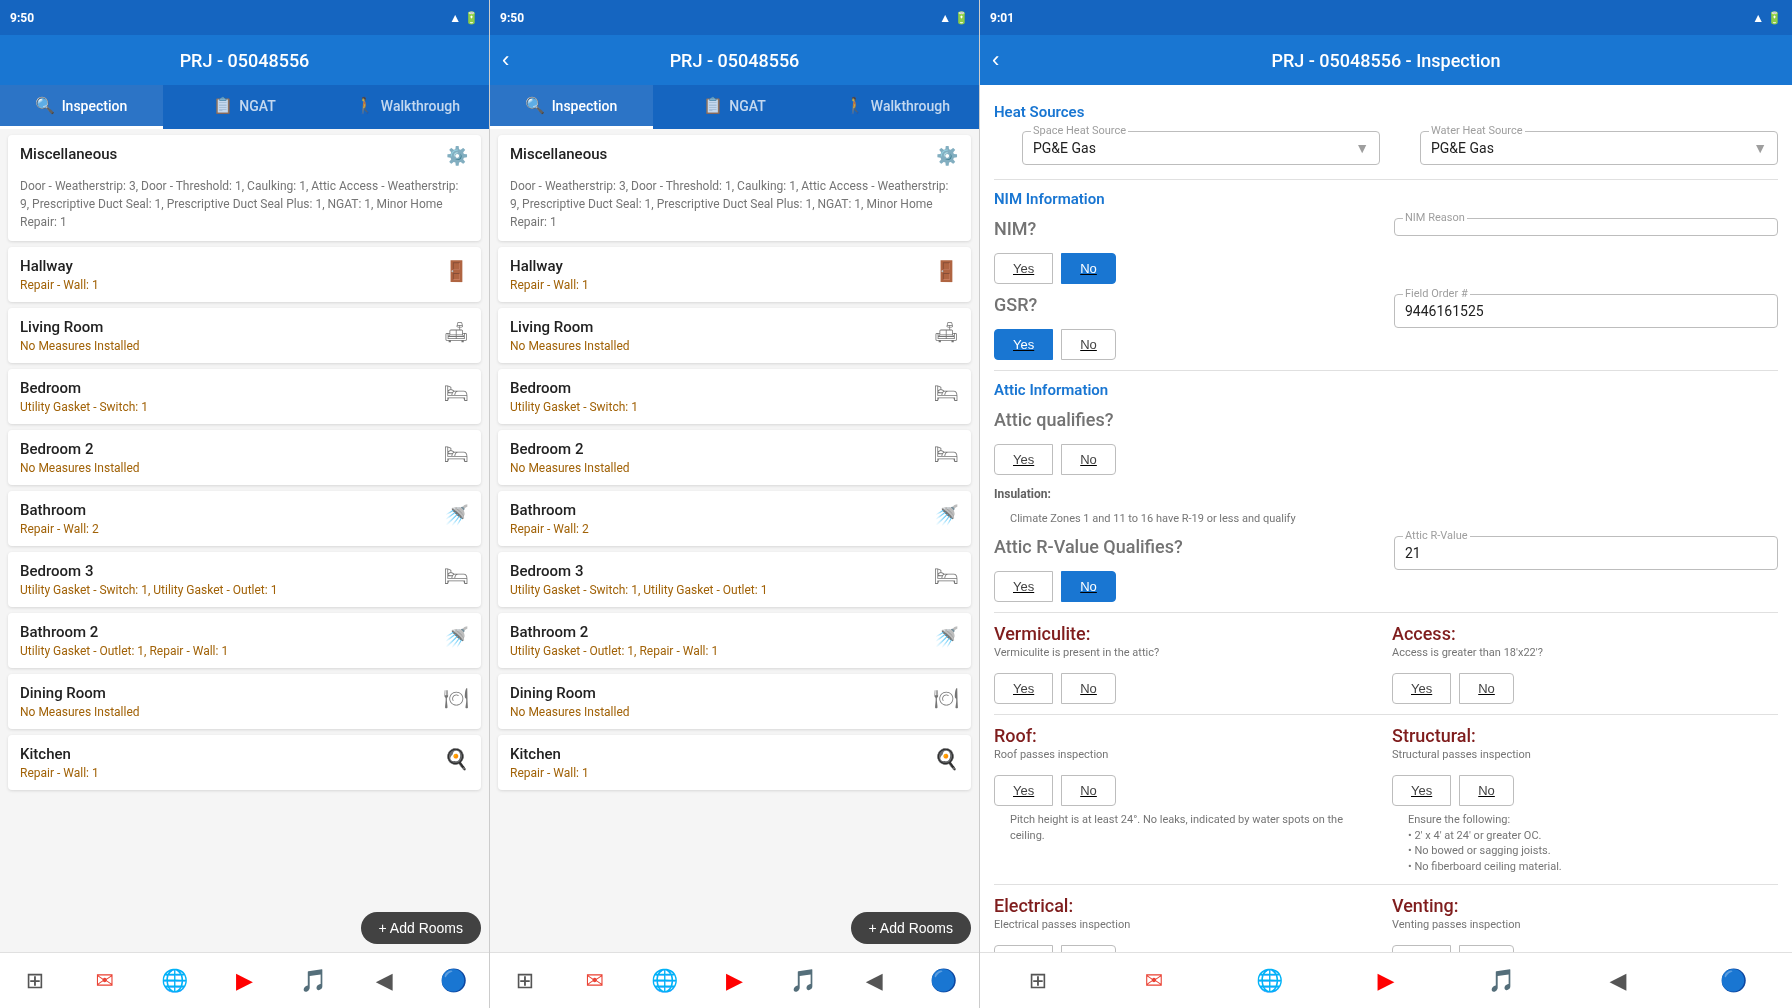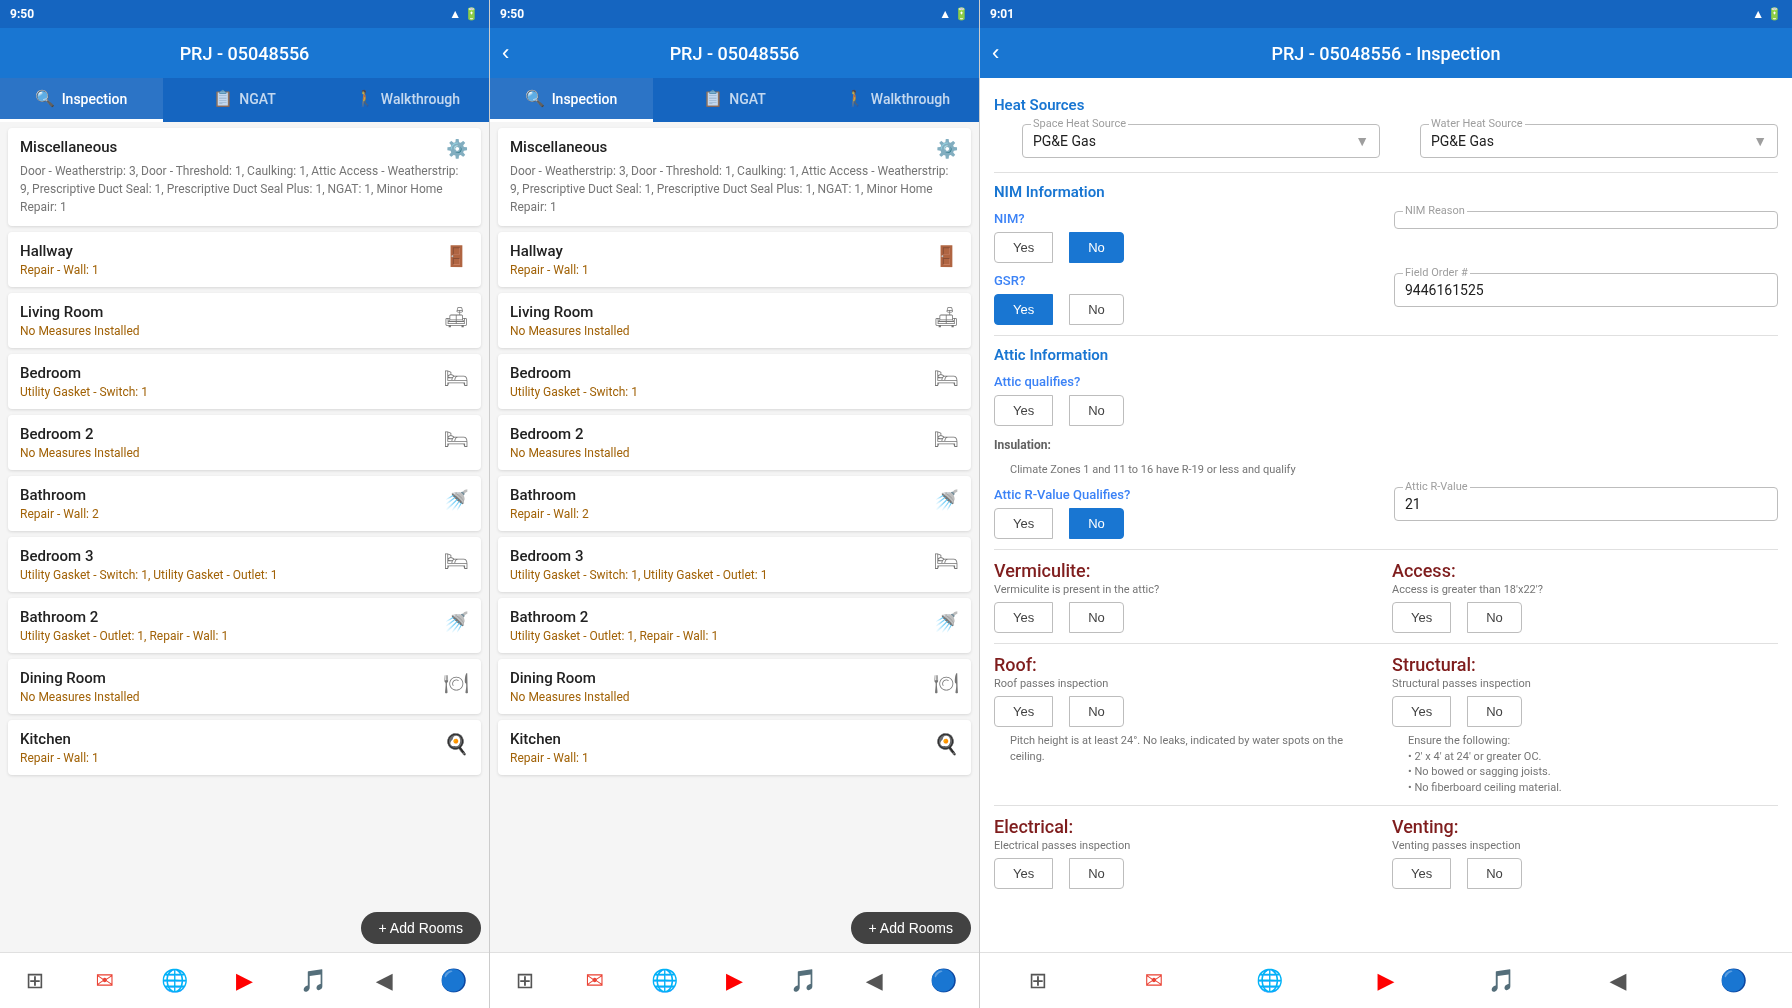--- a/index.html
+++ b/index.html
@@ -22,21 +22,21 @@
       overflow: hidden;
     }
     .panel-left { width: 490px; border-right: 1px solid #ccc; }
     .panel-mid { width: 490px; border-right: 1px solid #ccc; }
     .panel-right { flex: 1; }
 
     
     .status-bar {
       background: #1565C0;
       color: #fff;
-      height: 28px;
+      height: 35px;
       display: flex;
       align-items: center;
       justify-content: space-between;
       padding: 0 10px;
       font-size: 12px;
       flex-shrink: 0;
     }
     .status-bar .time { font-weight: bold; }
     .status-bar .icons { display: flex; gap: 4px; align-items: center; }
 
@@ -191,22 +191,23 @@
     .form-group {
       flex: 1;
       display: flex;
       flex-direction: column;
       padding-left: 28px;
     }
 
     
     .toggle-group {
       display: flex;
-      gap: 16px;
-      margin-top: 6px;
+      gap: 8px;
+      margin-top: 14px;
+      text-decoration: underline;
     }
     .toggle-btn {
       border: 1px solid #bdbdbd;
       background: #fff;
       padding: 7px 18px;
       font-size: 13px;
       cursor: pointer;
       color: #424242;
     }
     .toggle-btn:first-child { border-radius: 4px 0 0 4px; }
@@ -222,21 +223,21 @@
       border-color: #1976D2;
     }
 
     .nim-row {
       display: flex;
       align-items: flex-start;
       gap: 16px;
       margin-bottom: 10px;
     }
     .nim-col { flex: 1; }
-    .nim-label { font-size: 13px; color: #3b82f6; font-weight: 500; margin-bottom: 4px; }
+    .nim-label { font-size: 18px; color: #737373; font-weight: 500; margin-bottom: 4px; }
 
     .info-text { font-size: 12px; color: #616161; margin-bottom: 6px; }
     .info-text-small { font-size: 11px; color: #757575; margin-top: 4px; line-height: 1.4; margin-left: 16px; }
 
     .two-col-section {
       display: grid;
       grid-template-columns: 1fr 1fr;
       gap: 12px;
       margin-bottom: 10px;
     }
@@ -282,21 +283,21 @@
     .misc-header {
       display: flex;
       justify-content: space-between;
       align-items: flex-start;
     }
     .misc-name {
       font-size: 15px;
       font-weight: 500;
       color: #212121;
     }
-    .misc-detail { font-size: 12px; color: #757575; margin-top: 3px; line-height: 1.5; }
+    .misc-detail { font-size: 12px; color: #757575; margin-top: 11px; line-height: 1.5; }
   </style>
 </head>
 <body>
 
 <div class="panel panel-left">
 
   <div class="status-bar">
     <span class="time">9:50</span>
     <span class="icons">▲ 🔋</span>
   </div>

